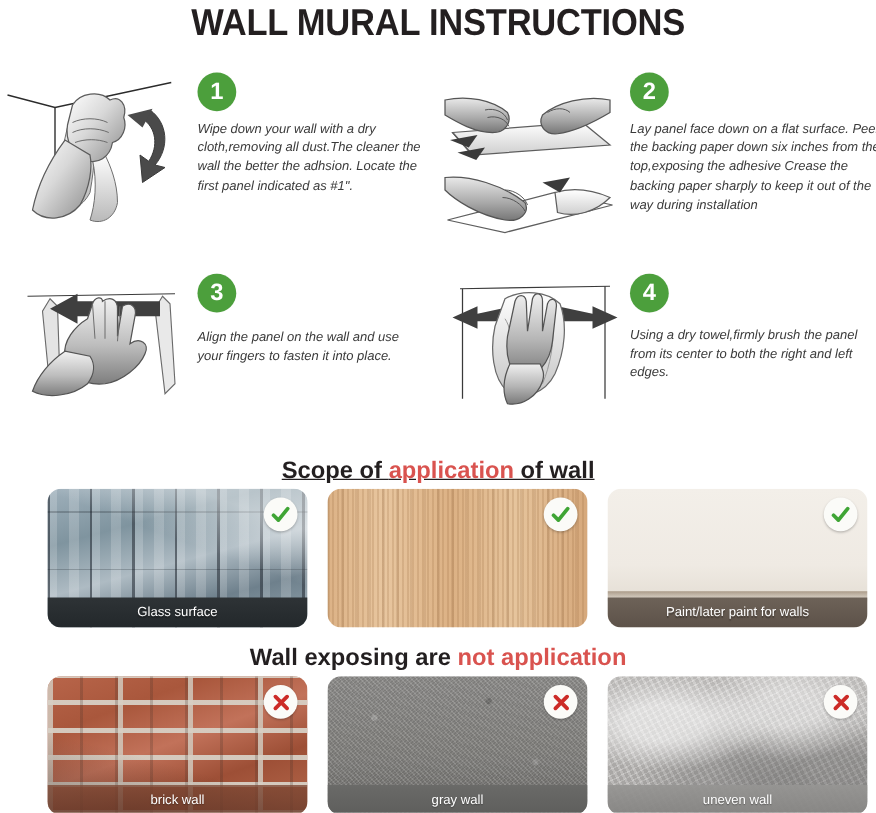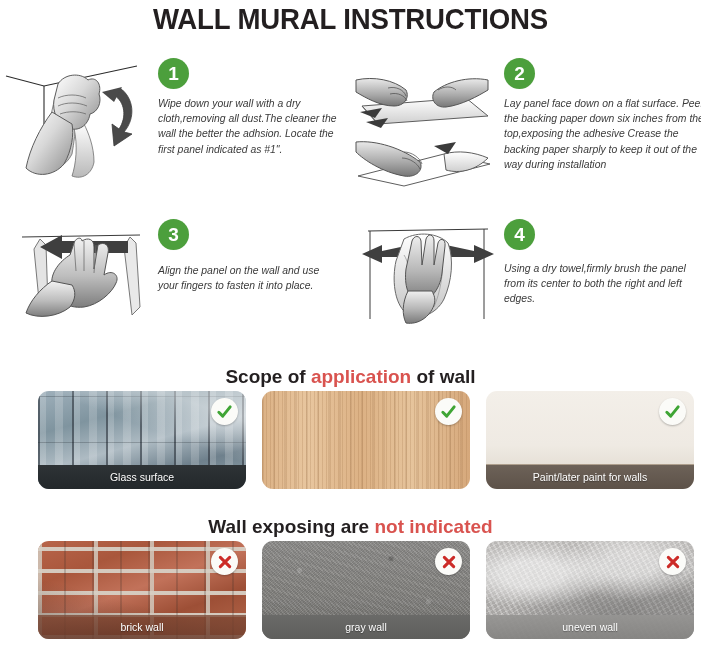--- a/index.html
+++ b/index.html
@@ -58,29 +58,29 @@
   #step4 .badge{position:absolute;left:156px;top:12px;}
   #step4 .step-txt{left:156px;top:54px;width:195px;}
 
   
   .sec-head{
     position:absolute;left:0;width:701px;text-align:center;
     font-size:19px;font-weight:700;color:#231f20;
     font-family:"Liberation Sans",sans-serif;
   }
   .sec-head .hl{color:#d9534f;}
-  #head-ok{top:366px;}
+  #head-ok{top:366px;text-decoration:underline;}
   #head-no{top:516px;}
 
   
   .thumb-row{position:absolute;left:0;width:701px;height:105px;}
   #row-ok{top:391px;}
   #row-no{top:541px;}
   .thumb{
-    position:absolute;width:208px;height:98px;border-radius:11px;
+    position:absolute;width:208px;height:111px;border-radius:11px;
     overflow:hidden;
   }
   .thumb:nth-child(1){left:38px;}
   .thumb:nth-child(2){left:262px;}
   .thumb:nth-child(3){left:486px;}
   .thumb-img{position:absolute;inset:0;}
   .cap-bar{
     position:absolute;left:0;right:0;bottom:0;height:24px;
     display:flex;align-items:center;justify-content:center;
     color:#ffffff;font-size:10.5px;
@@ -375,21 +375,21 @@
       <div class="mark">
         <svg viewBox="0 0 24 24" width="17" height="17" aria-hidden="true">
           <path d="M4 13 L9.5 18.5 L20 5.5" fill="none" stroke="#3fa535" stroke-width="4.2" stroke-linecap="round" stroke-linejoin="round"></path>
         </svg>
       </div>
       <div class="cap-bar cap-paint">Paint/later paint for walls</div>
     </div>
   </div>
 
   <div class="sec-head" id="head-no">
-    <span>Wall exposing are </span><span class="hl">not indicated</span>
+    <span>Wall exposing are </span><span class="hl">not application</span>
   </div>
 
   <div class="thumb-row" id="row-no">
 
     <div class="thumb">
       <div class="thumb-img tex-brick"></div>
       <div class="mark">
         <svg viewBox="0 0 24 24" width="16" height="16" aria-hidden="true">
           <path d="M5 5 L19 19 M19 5 L5 19" fill="none" stroke="#cc2b27" stroke-width="4.6" stroke-linecap="round"></path>
         </svg>

